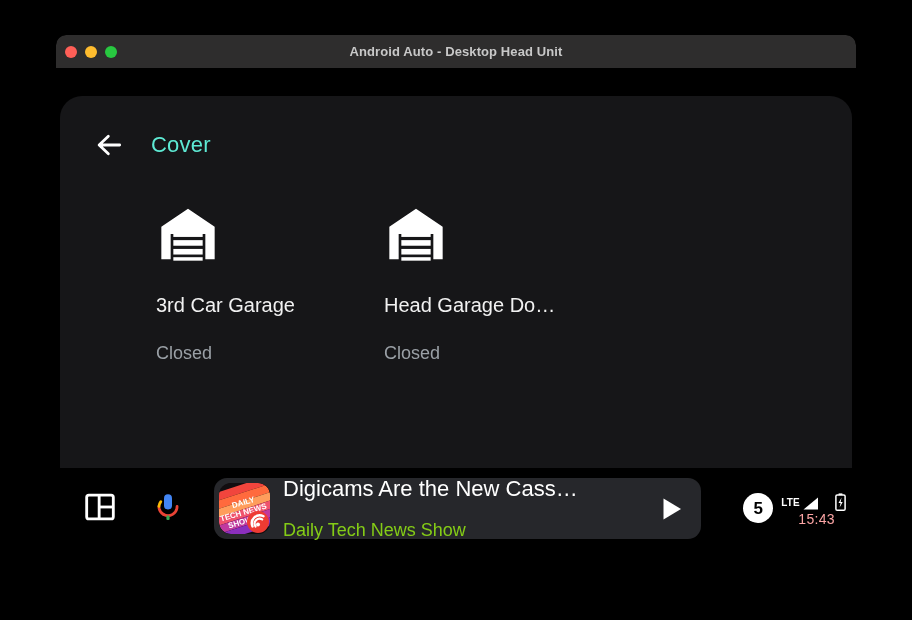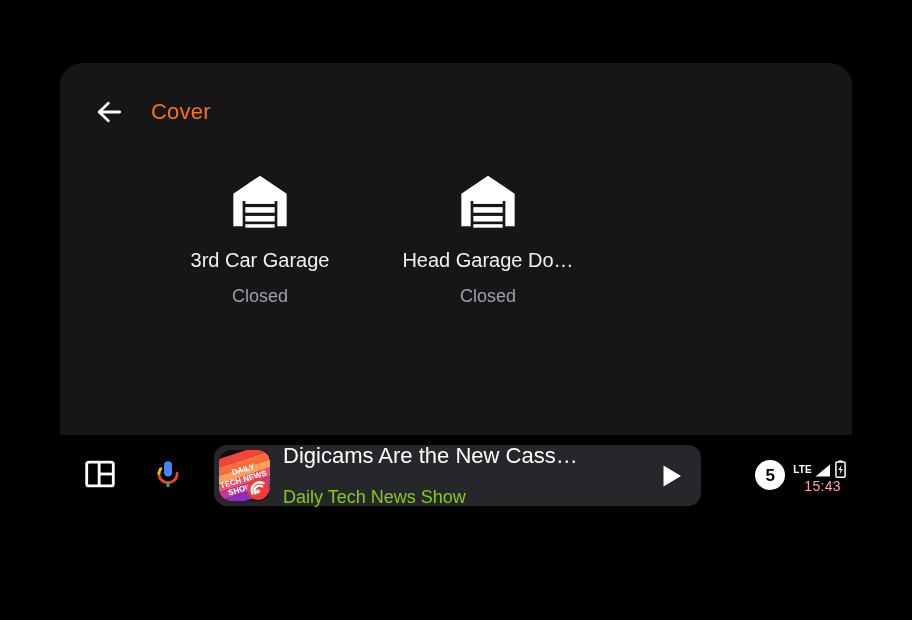--- a/index.html
+++ b/index.html
@@ -99,39 +99,40 @@
   .back-arrow {
     width: 34px;
     height: 34px;
     display: flex;
     align-items: center;
     justify-content: center;
   }
 
   .page-title {
     font-size: 22px;
-    color: #f97316;
+    color: #5eead4;
     font-weight: normal;
     letter-spacing: 0.2px;
   }
 
   
   .tile-grid {
     position: absolute;
     left: 96px;
     top: 106px;
     display: flex;
     gap: 20px;
   }
 
   .tile {
     width: 208px;
     display: flex;
     flex-direction: column;
-    align-items: center;
+    align-items: flex-start;
+    gap: 12px;
   }
 
   .tile-icon {
     width: 64px;
     height: 64px;
     display: block;
     margin-bottom: 15px;
   }
 
   .tile-label {
@@ -259,21 +260,21 @@
   .status-right {
     display: flex;
     flex-direction: column;
     align-items: center;
     gap: 1px;
   }
 
   .status-icons {
     display: flex;
     align-items: flex-end;
-    gap: 4px;
+    gap: 16px;
     height: 20px;
   }
 
   .lte-group {
     display: flex;
     align-items: flex-end;
     gap: 2px;
   }
 
   .lte-text {
@@ -293,20 +294,28 @@
     margin-left: 6px;
   }
 </style>
 </head>
 <body>
 
 <div class="desktop">
 
   <div class="window">
 
+    <div class="titlebar">
+      <div class="traffic-lights">
+        <div class="tl-dot tl-close"></div>
+        <div class="tl-dot tl-min"></div>
+        <div class="tl-dot tl-max"></div>
+      </div>
+      <div class="window-title">Android Auto - Desktop Head Unit</div>
+    </div>
 
     <div class="hu-body">
 
       <div class="content-panel">
 
         <div class="app-header">
           <div class="back-arrow">
             <svg width="32" height="32" viewBox="0 0 24 24">
               <path d="M20 12 H5 M11.5 5.5 L4.6 12 L11.5 18.5" fill="none" stroke="#ffffff" stroke-width="2.1" stroke-linecap="round" stroke-linejoin="round"></path>
             </svg>

